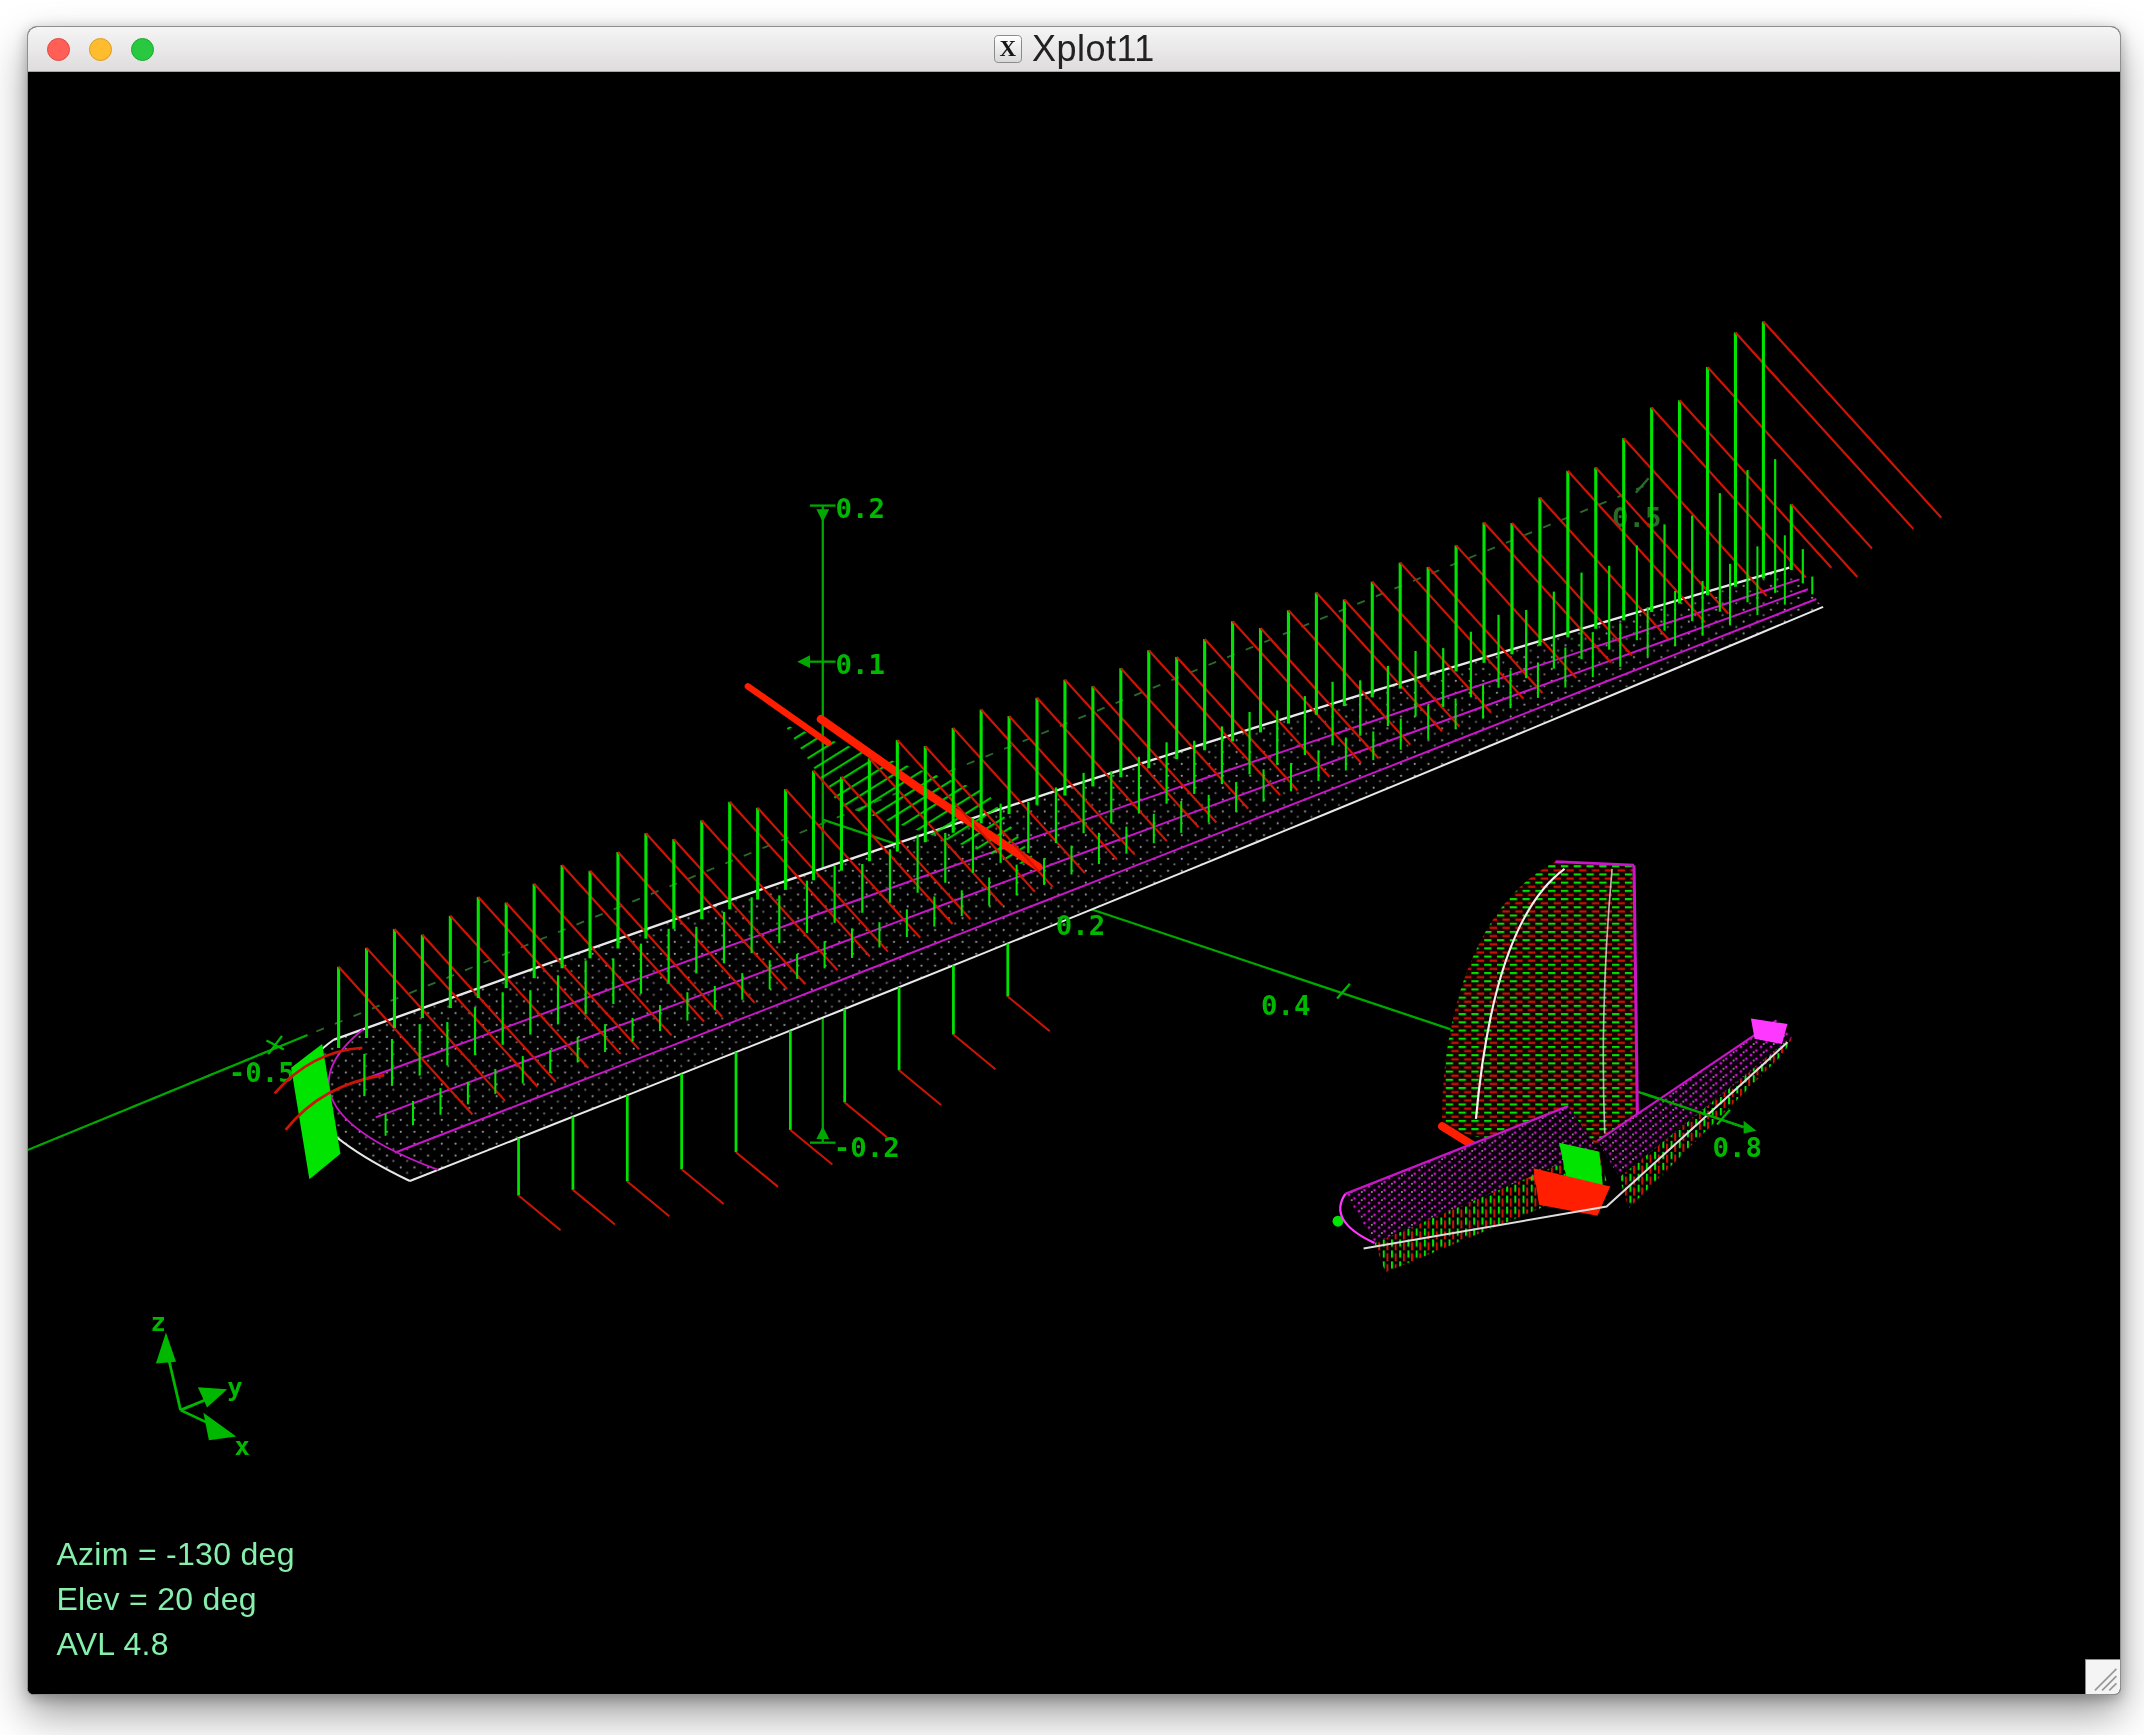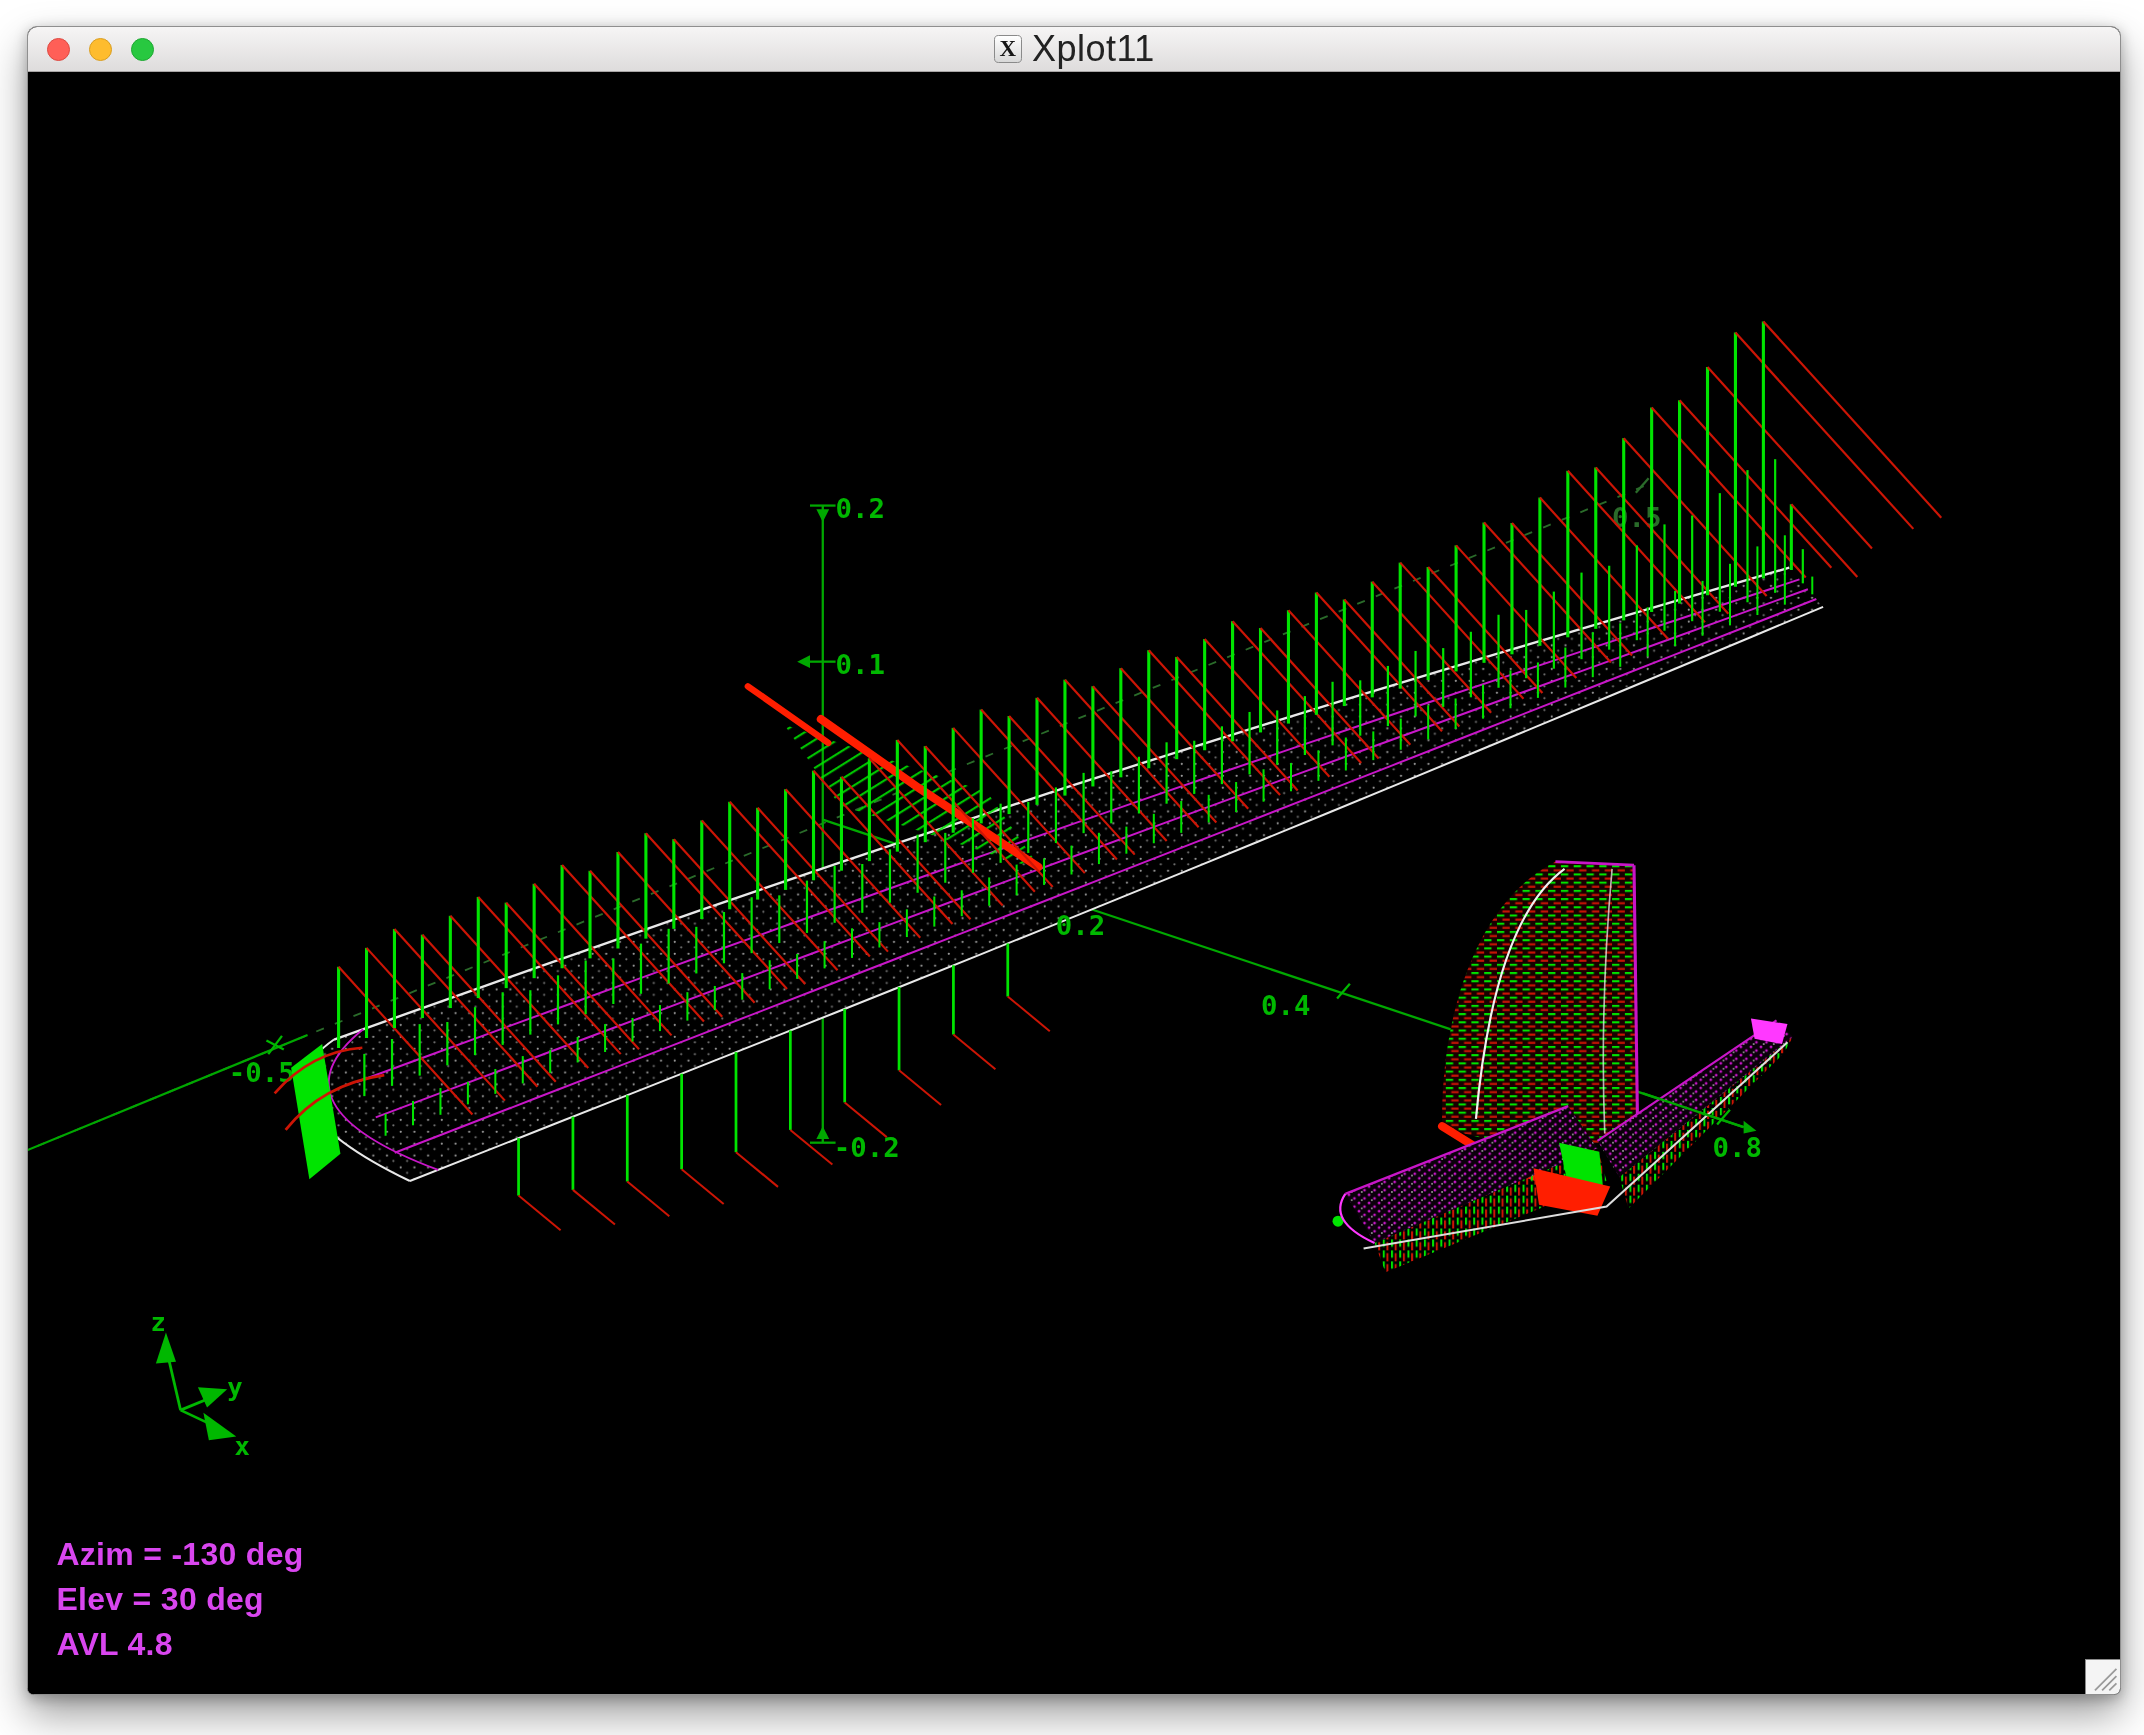--- a/index.html
+++ b/index.html
@@ -18,22 +18,22 @@
   .light.yellow{background:#febc2e;border:0.9px solid #d99e22;}
   .light.green{background:#28c840;border:0.9px solid #1ea832;}
   .title-group{position:absolute;left:0;right:0;top:0;height:45px;display:flex;
         align-items:center;justify-content:center;gap:10px;}
   .x11-icon{width:28px;height:28px;border:1.8px solid #8a8a8a;border-radius:4.6px;
         background:linear-gradient(#ffffff,#d8d8d8);display:flex;align-items:center;justify-content:center;
         font-family:"Liberation Serif",serif;font-weight:700;font-size:23px;color:#151515;box-sizing:border-box;}
   .title-text{font-size:36px;font-weight:400;color:#222;letter-spacing:0.5px;}
   .canvas{position:absolute;left:0;top:45px;right:0;bottom:0;background:#000;}
   .canvas svg.scene{position:absolute;left:0;top:0;width:100%;height:100%;}
-  .annotations{position:absolute;left:28px;top:1460px;color:#d946ef;font-size:32px;
-        font-weight:700;line-height:45px;letter-spacing:0.3px;}
+  .annotations{position:absolute;left:28px;top:1460px;color:#86efac;font-size:32px;
+        font-weight:400;line-height:45px;letter-spacing:0.3px;}
   .resize-grip{position:absolute;right:0;bottom:0;width:35px;height:35px;background:#f4f4f4;
         border-left:0.9px solid #8a8a8a;border-top:0.9px solid #8a8a8a;box-sizing:border-box;}
   .resize-grip svg{width:100%;height:100%;display:block;}
 </style>
 </head>
 <body>
 
 <div class="page">
   <div class="window">
     <div class="titlebar">
@@ -388,21 +388,21 @@
             <polygon points="248,1520 216,1518 226,1540" fill="#00b800"></polygon>
             <line x1="197" y1="1543" x2="246" y2="1566" stroke="#00b800" stroke-width="3"></line>
             <polygon points="258,1572 222,1546 228,1576" fill="#00b800"></polygon>
             <text x="164" y="1456" fill="#00b800" font-size="28" font-family="&quot;DejaVu Sans Mono&quot;,monospace" font-weight="bold" text-anchor="start">z</text>
             <text x="248" y="1528" fill="#00b800" font-size="28" font-family="&quot;DejaVu Sans Mono&quot;,monospace" font-weight="bold" text-anchor="start">y</text>
             <text x="256" y="1592" fill="#00b800" font-size="28" font-family="&quot;DejaVu Sans Mono&quot;,monospace" font-weight="bold" text-anchor="start">x</text>
           </g>
         </svg>
       <div class="annotations">
         <div>Azim = -130 deg</div>
-        <div>Elev = 30 deg</div>
+        <div>Elev = 20 deg</div>
         <div>AVL 4.8</div>
       </div>
       <div class="resize-grip">
         <svg viewBox="0 0 38 38">
           <path d="M10 34 L34 10 M18 34 L34 18 M26 34 L34 26" stroke="#9a9a9a" stroke-width="2" fill="none"></path>
         </svg>
       </div>
     </div>
   </div>
 </div>

